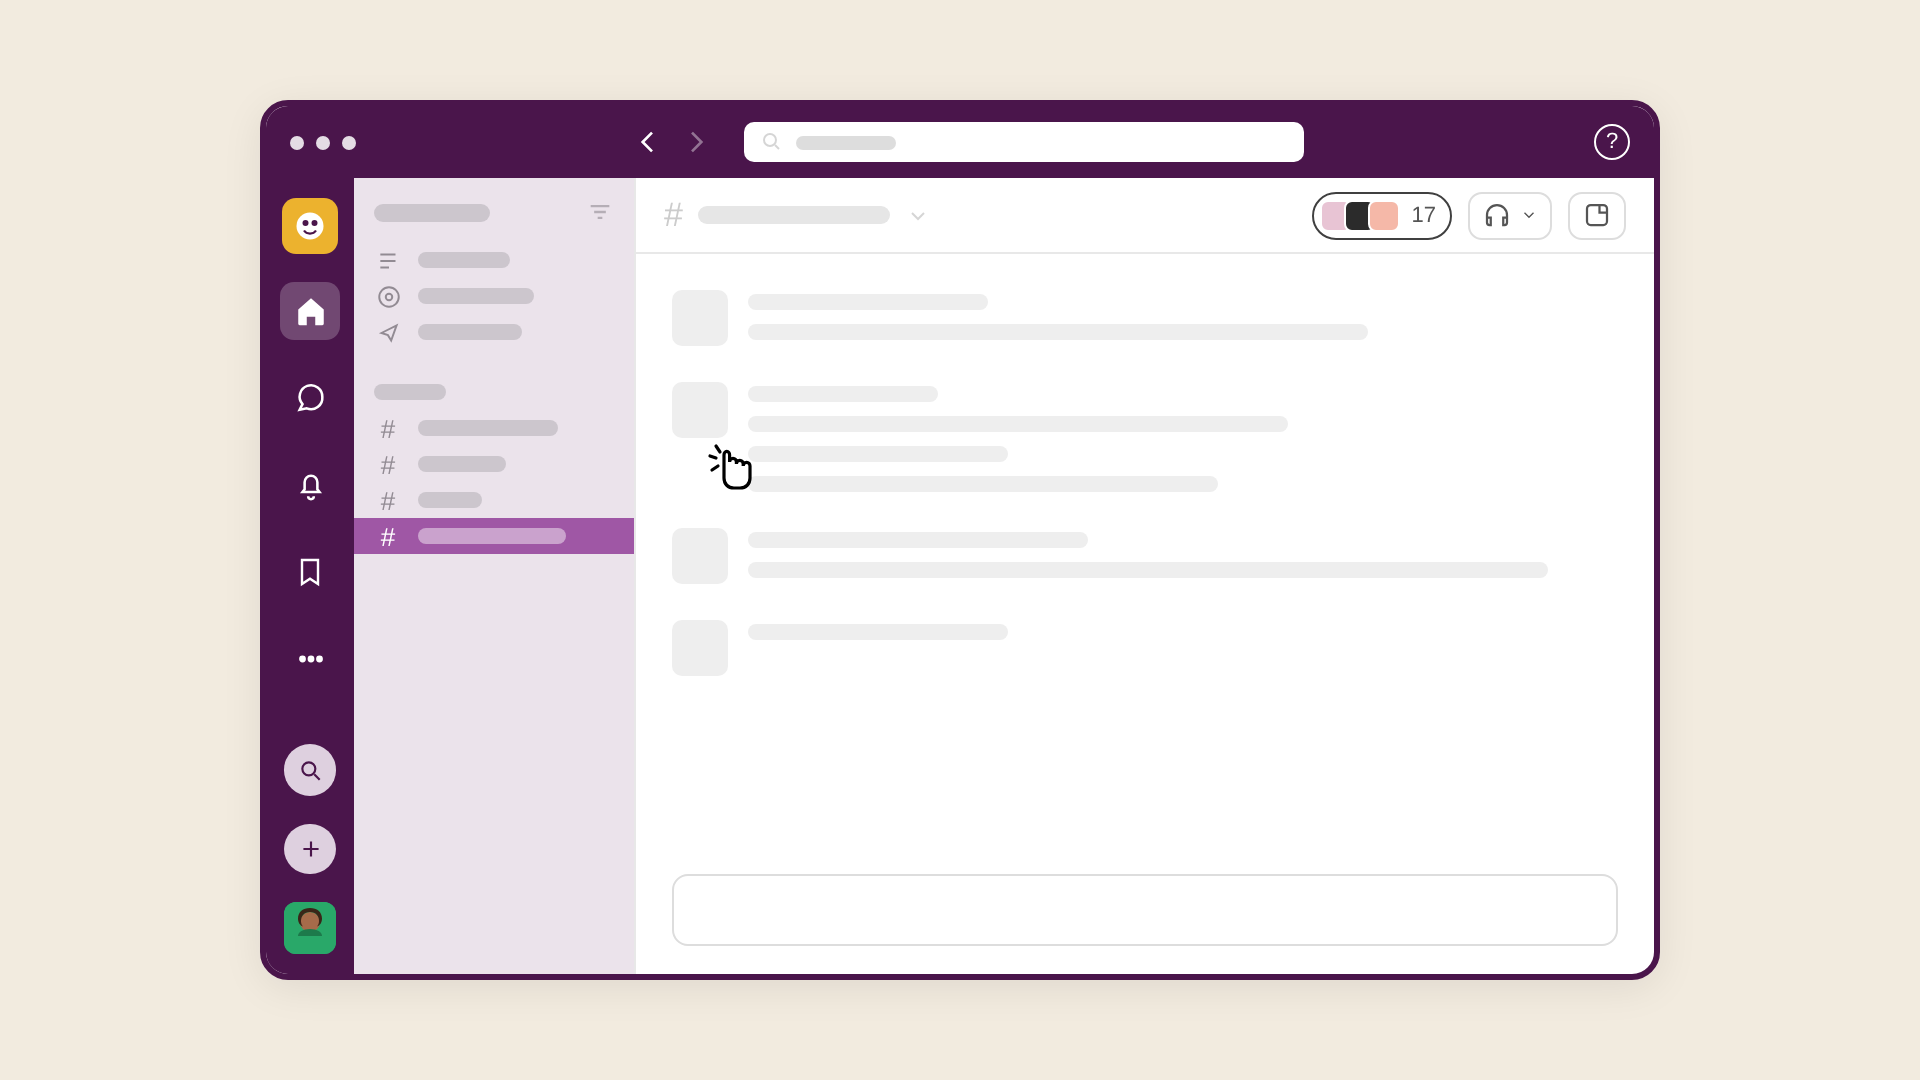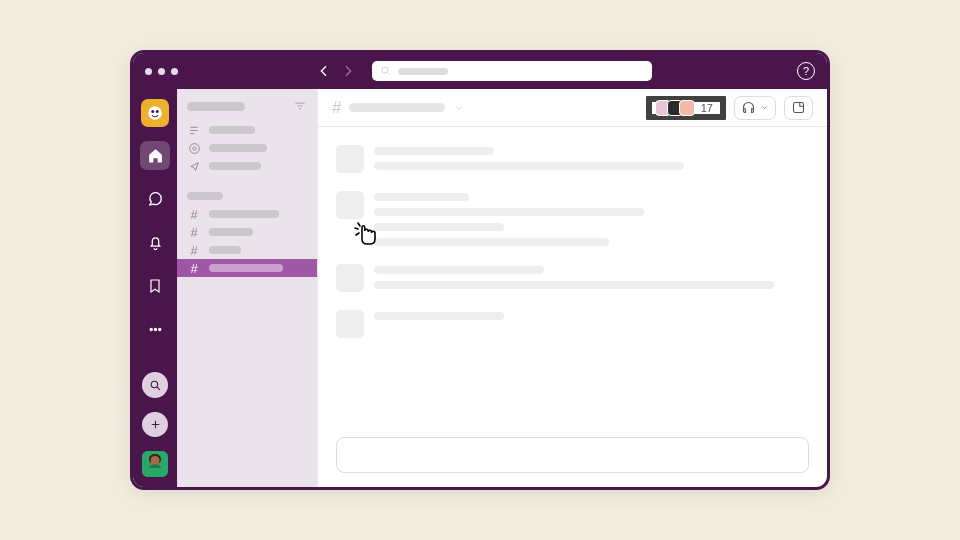--- a/index.html
+++ b/index.html
@@ -37,21 +37,21 @@
 .hash{font-size:13px;color:#928b93}
 .sb-gap{height:12px}
 .sb-row.sel{background:#9f57a5}
 .sb-row.sel .hash{color:#fff}
 .sb-row.sel .sb-ph{background:rgba(255,255,255,.45)}
 .content{flex:1;display:flex;flex-direction:column;border-left:1px solid #e8e8e8}
 .chead{height:38px;display:flex;align-items:center;padding:0 14px;border-bottom:1px solid #e8e8e8;gap:8px}
 .chead .hash{color:#ccc;font-size:17px}
 .cname{height:9px;width:96px;background:#e6e6e6;border-radius:5px}
 .chev{opacity:.4}
-.members{margin-left:auto;display:flex;align-items:center;gap:4px;border:6px solid #404040;border-radius:1px;padding:2px 7px 2px 3px;height:24px}
+.members{margin-left:auto;display:flex;align-items:center;gap:4px;border:1px solid #404040;border-radius:12px;padding:2px 7px 2px 3px;height:24px}
 .faces{display:flex}
 .face{width:16px;height:16px;border-radius:4px;border:1.5px solid #fff;margin-left:-4px}
 .face:first-child{margin-left:0}
 .mcount{font-size:11px;color:#555;margin-left:2px}
 .hbtn{border:1px solid #ddd;border-radius:7px;height:24px;display:flex;align-items:center;padding:0 6px;gap:4px}
 .hbtn svg{stroke:#555;fill:none;stroke-width:1.8}
 .messages{flex:1;padding:18px 18px 0;position:relative;overflow:hidden}
 .msg{display:flex;gap:10px;margin-bottom:18px}
 .mavatar{width:28px;height:28px;border-radius:5px;background:#eee;flex-shrink:0}
 .mlines{flex:1;display:flex;flex-direction:column;gap:7px;padding-top:2px}

